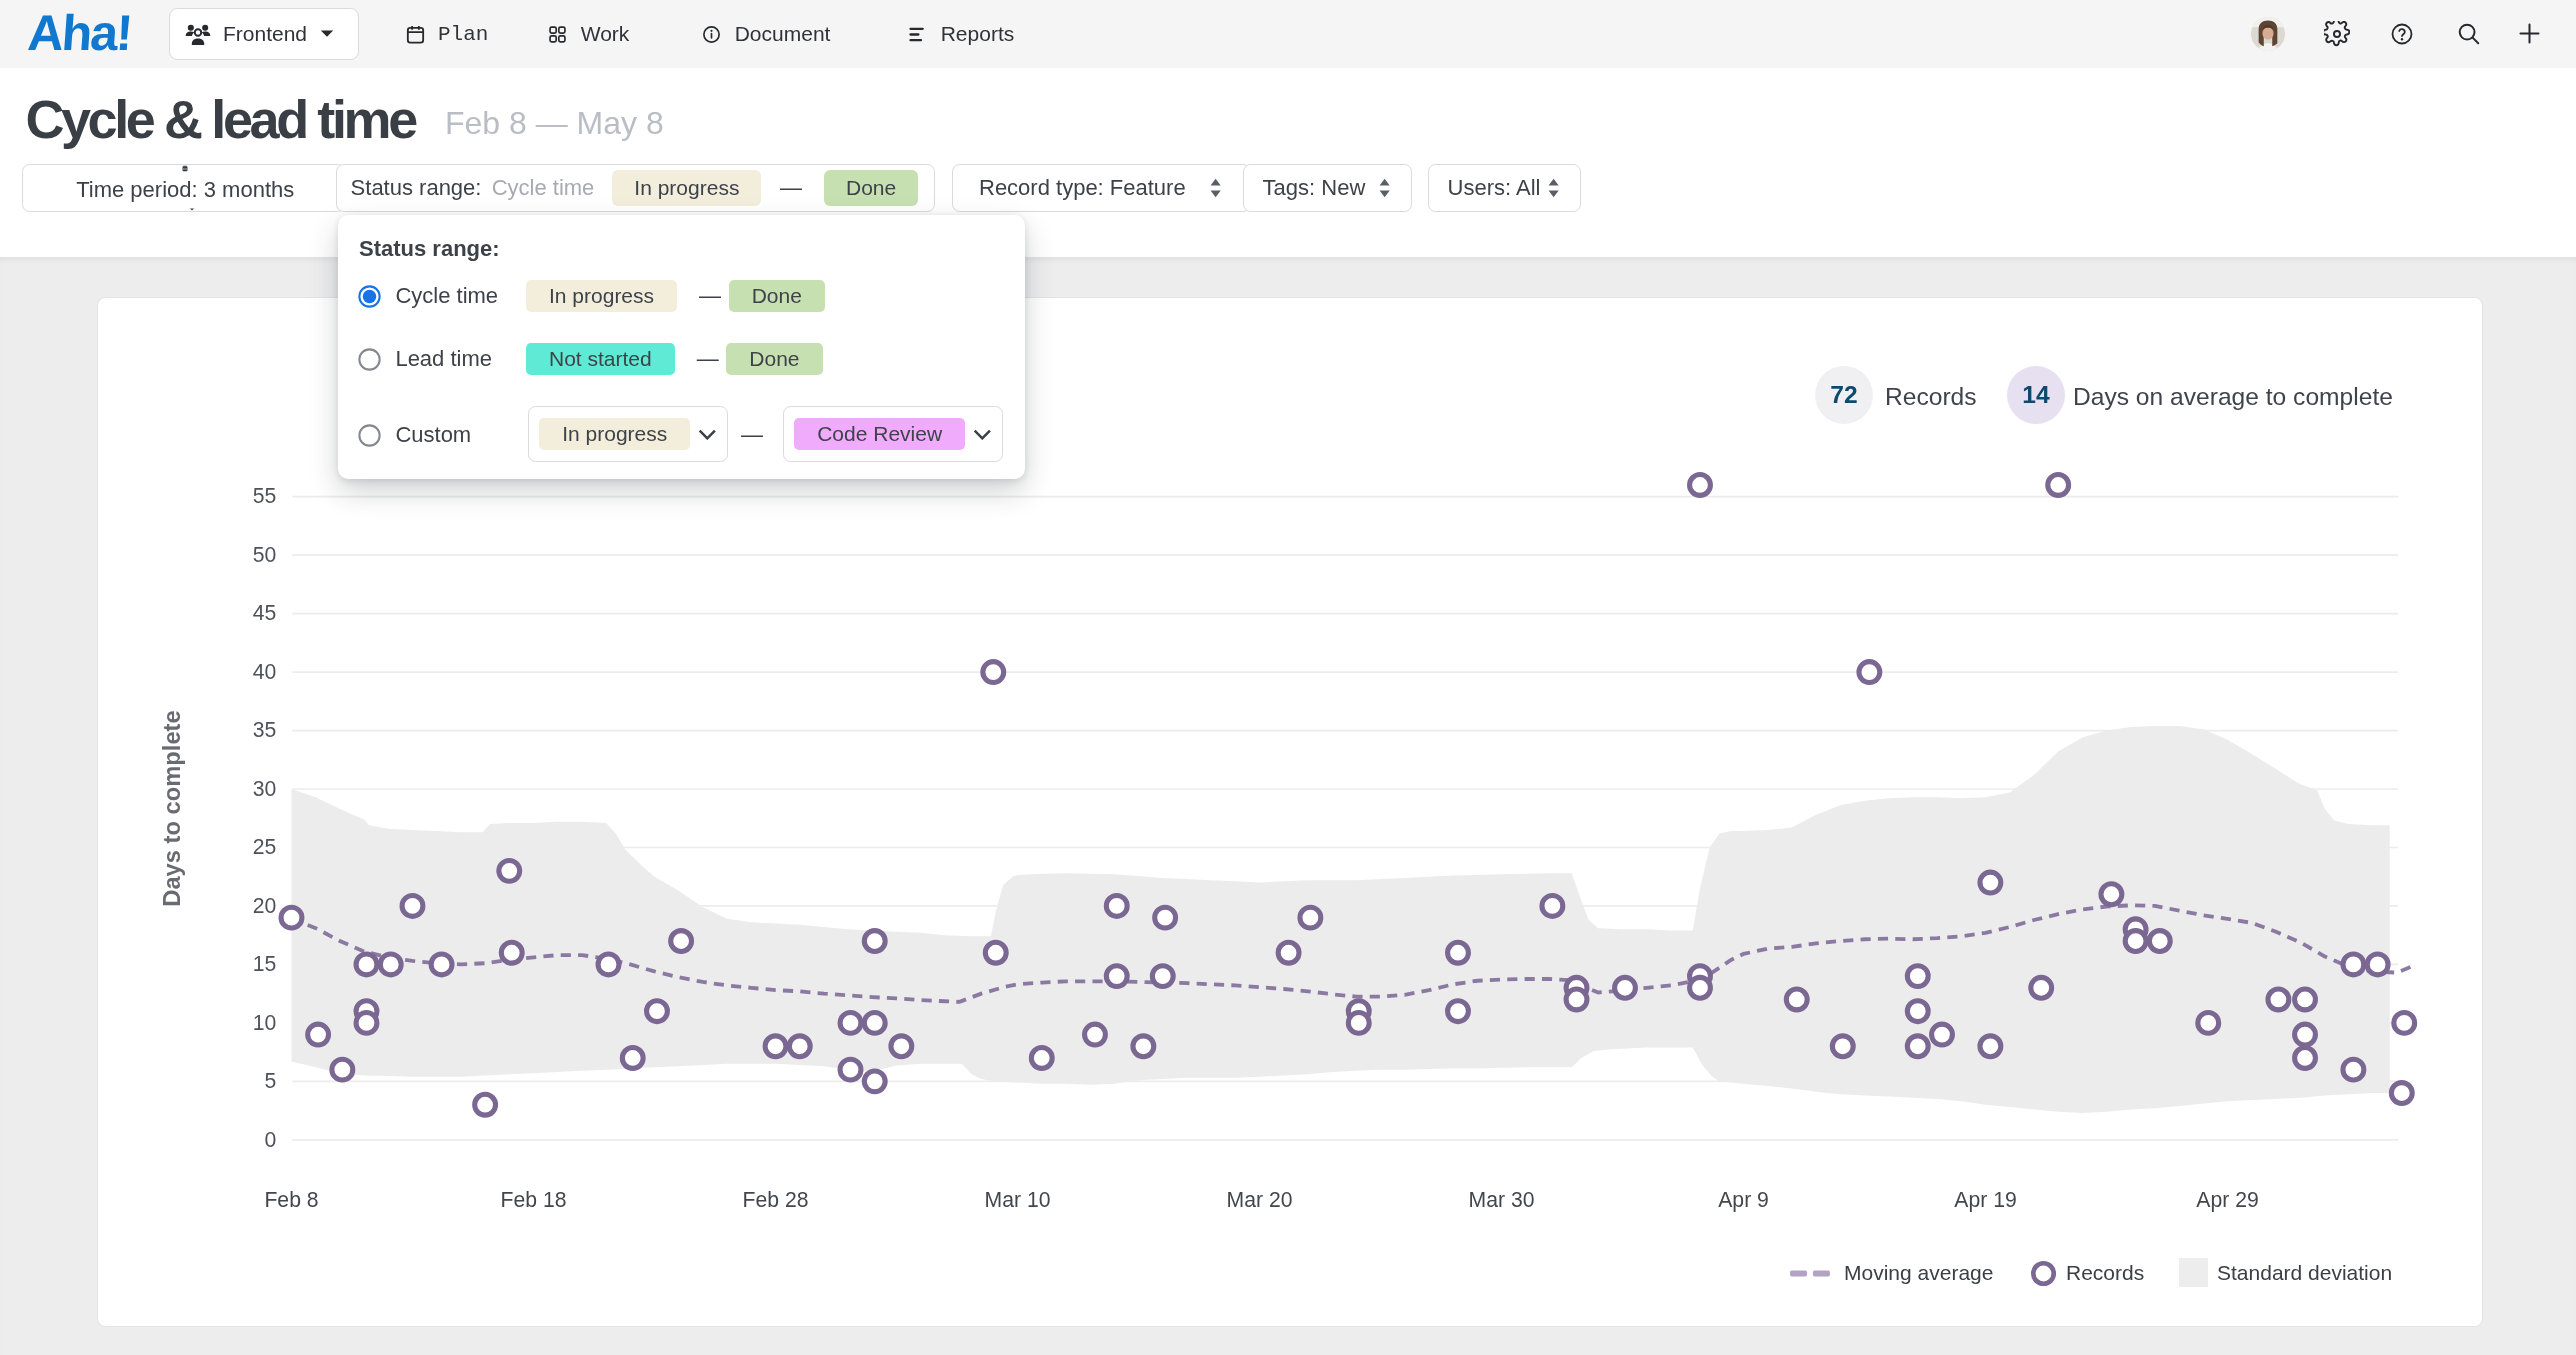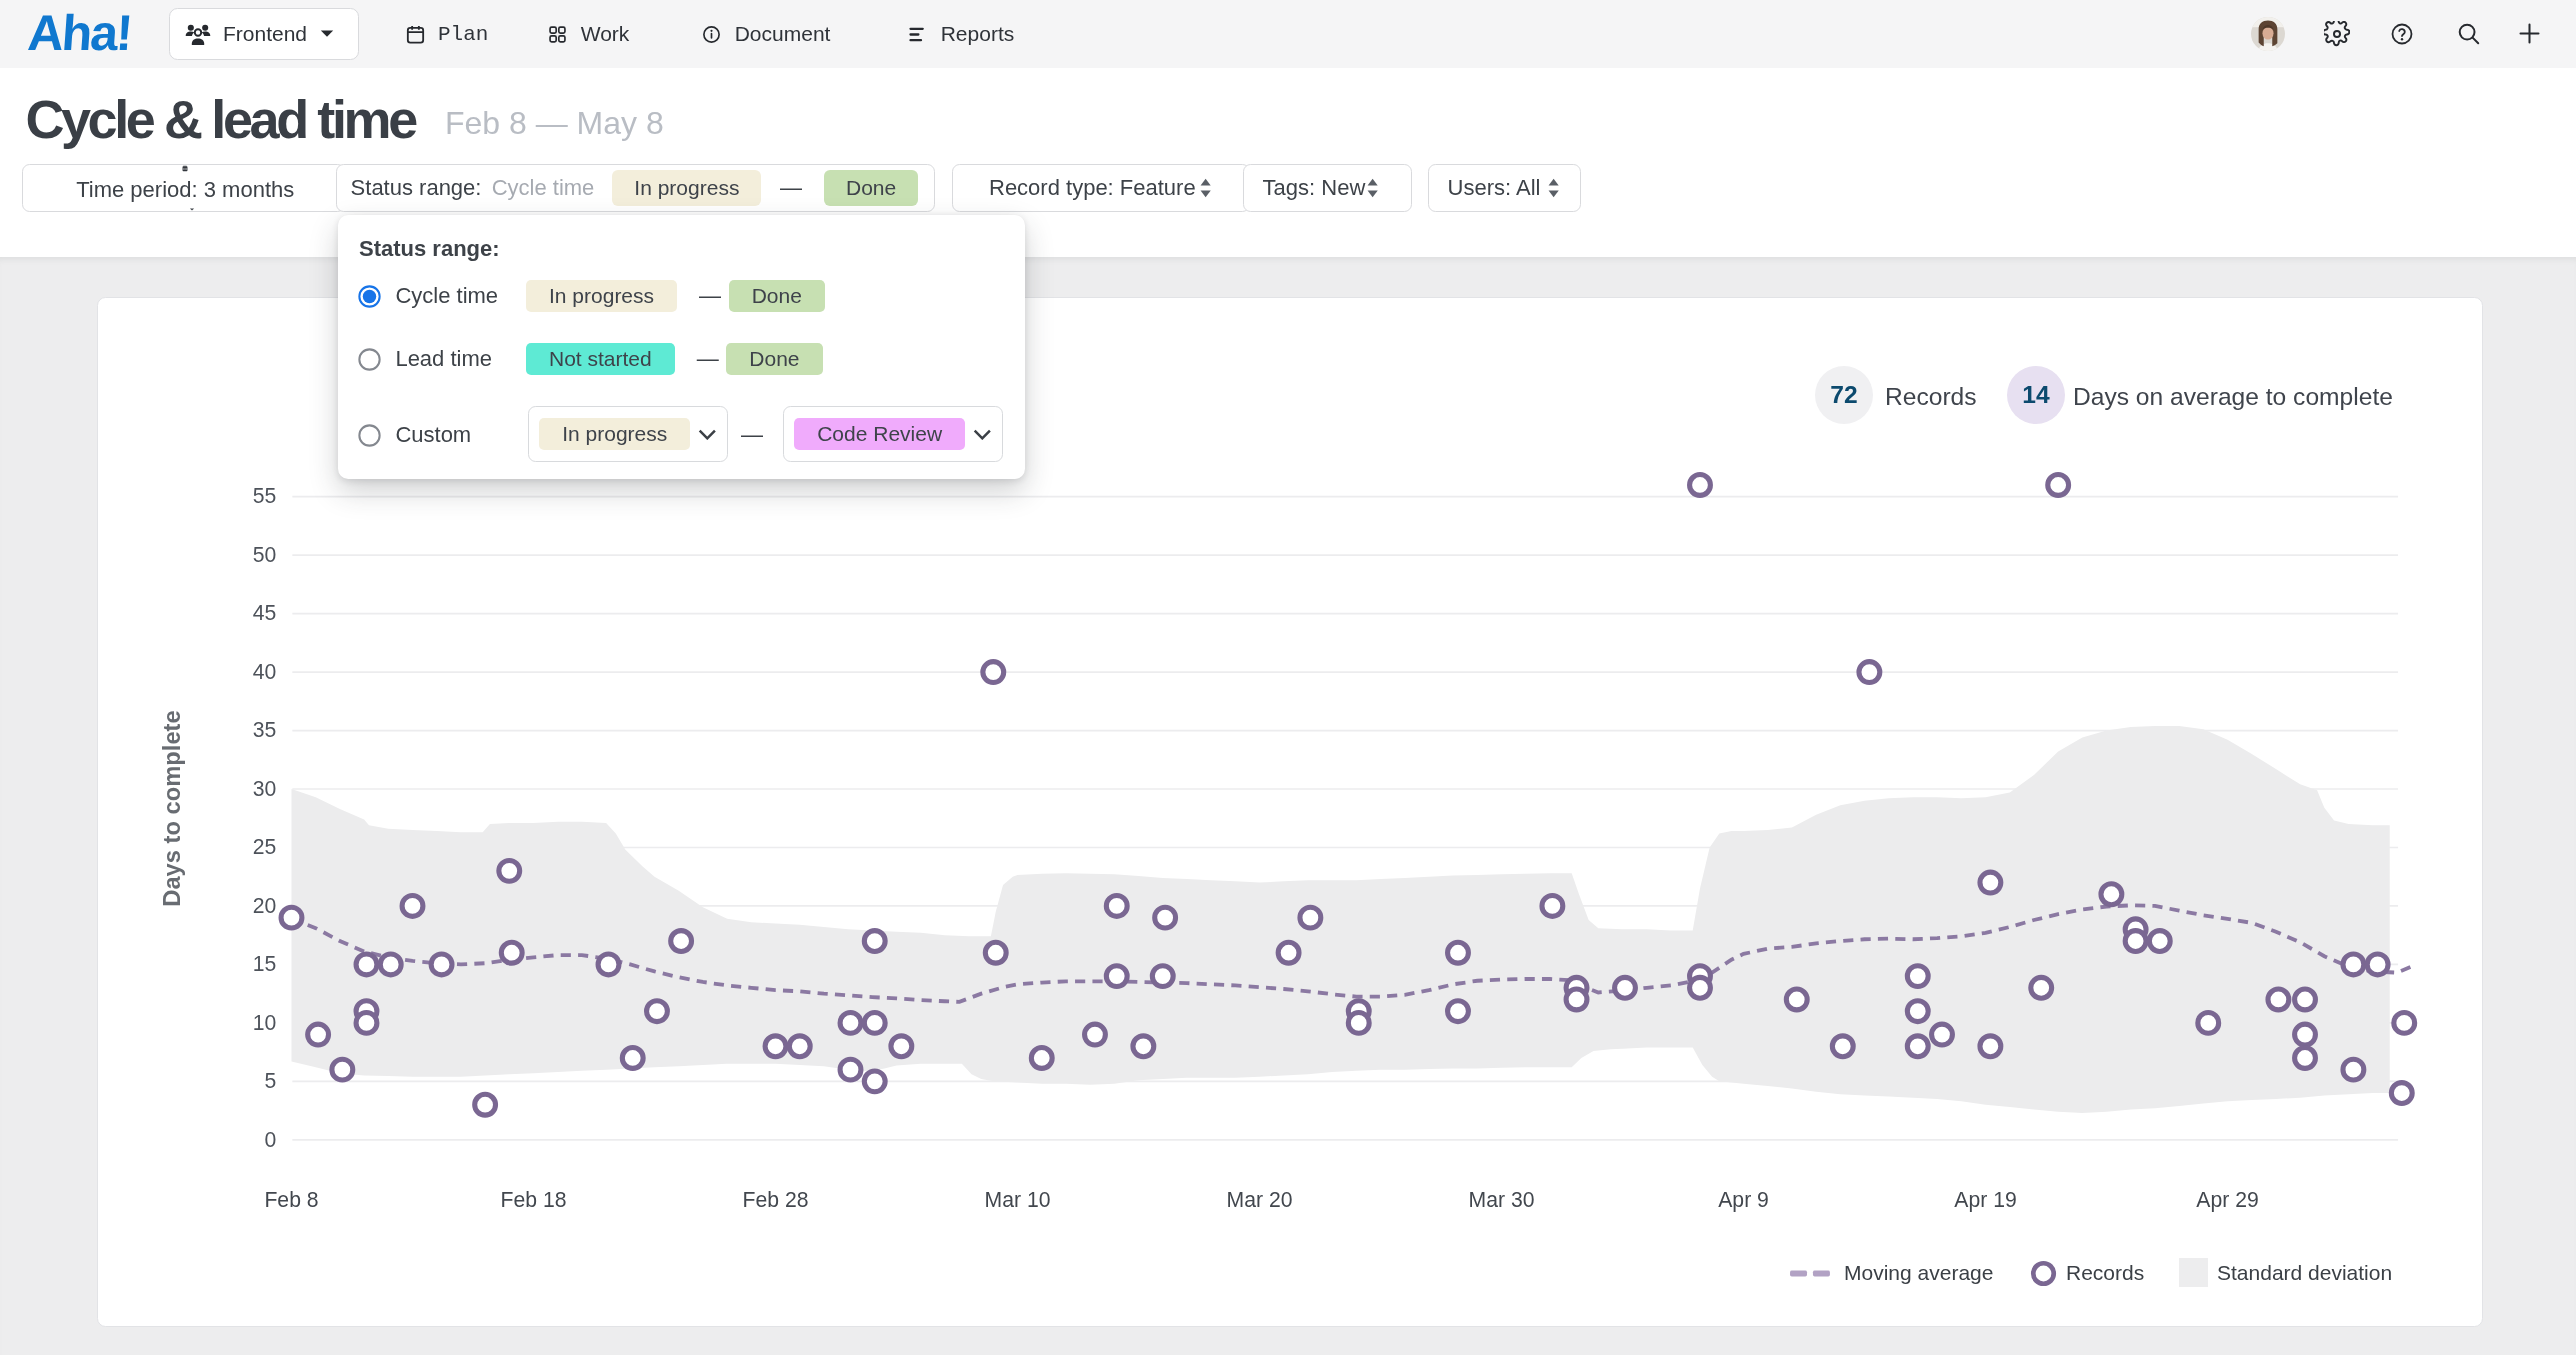--- a/index.html
+++ b/index.html
@@ -193,28 +193,28 @@
 <span>Status range:</span>
     <span style="color:#a6aab1;margin-left:10.2px;">Cycle time</span>
 <span class="chip" style="background:#f3eedb;margin-left:18px;">In progress</span>
 <span style="margin:0 22px 0 18.6px;">—</span>
 <span class="chip" style="background:#c7e0b2;">Done</span>
 <svg width="17" height="10.2" viewBox="0 0 20 12" style="margin-left:12px;">
       <path d="M2 2l8 8 8-8z" fill="#3b4046"></path>
     </svg>
 </div>
 
-<div class="fb" style="left:952px;width:298px;padding:0 36px;justify-content:space-between;">
+<div class="fb" style="left:952px;width:298px;padding:0 26px;justify-content:space-between;">
 <span>Record type: Feature</span>
 <svg width="15.3" height="22" viewBox="0 0 18 26">
       <path d="M9 2l6 8H3z" fill="#5a5f66"></path>
       <path d="M9 24l6-8H3z" fill="#5a5f66"></path>
     </svg>
 </div>
-<div class="fb" style="left:1243px;width:169px;padding:0 18.6px;">
+<div class="fb" style="left:1243px;width:169px;padding:0 18.6px;justify-content:space-between;">
 <span>Tags: New</span>
 <svg width="15.3" height="22" viewBox="0 0 18 26">
       <path d="M9 2l6 8H3z" fill="#5a5f66"></path>
       <path d="M9 24l6-8H3z" fill="#5a5f66"></path>
     </svg>
 </div>
 <div class="fb" style="left:1428px;width:153px;padding:0 18.6px;justify-content:space-between;">
 <span>Users: All</span>
 <svg width="15.3" height="22" viewBox="0 0 18 26">
       <path d="M9 2l6 8H3z" fill="#5a5f66"></path>

